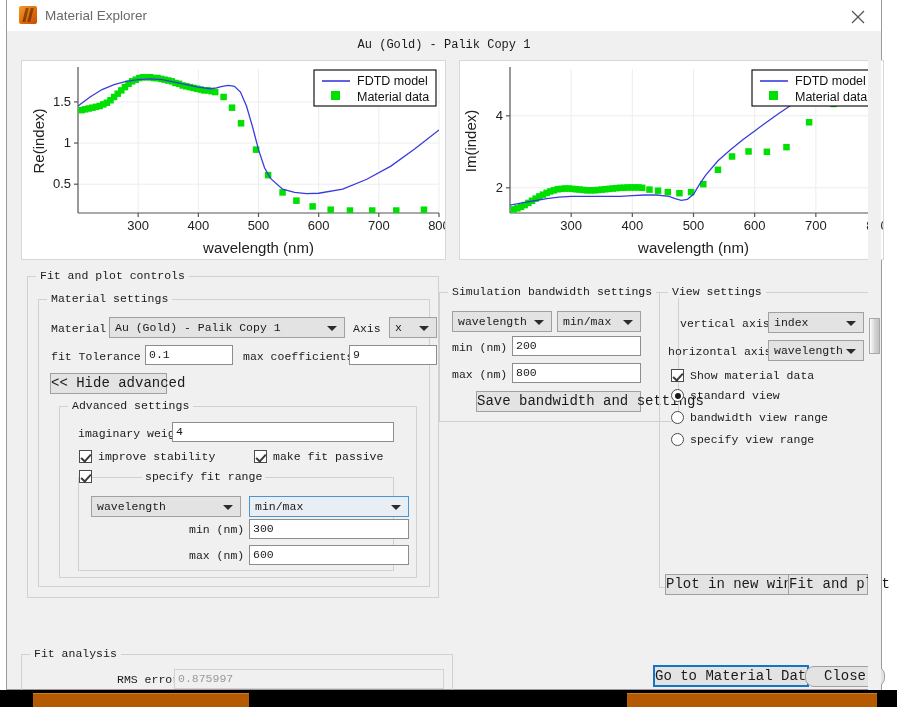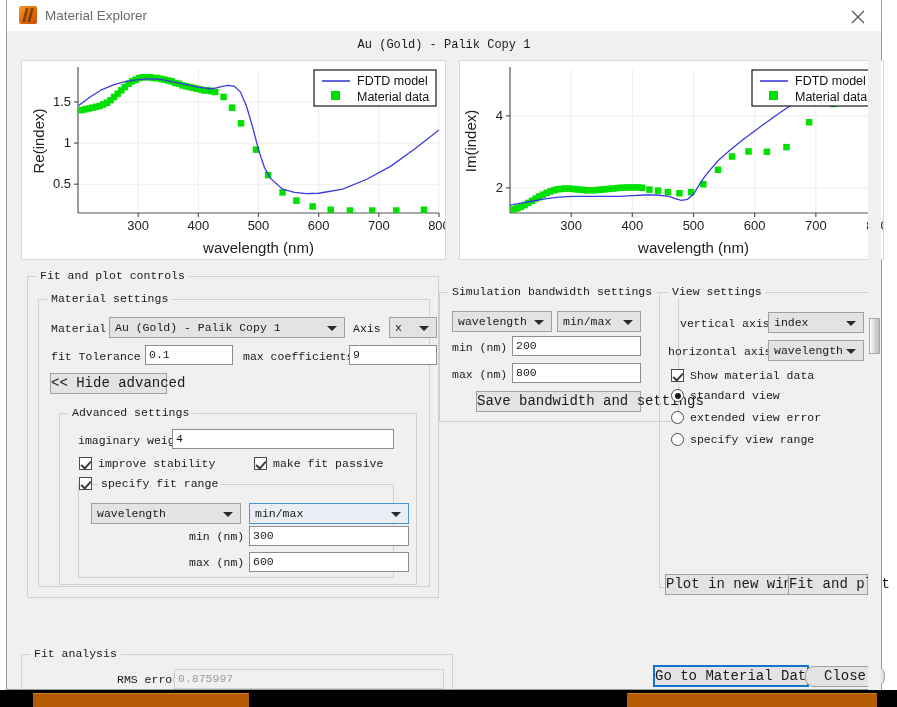--- a/index.html
+++ b/index.html
@@ -505,38 +505,38 @@
         </div>
 
         <span class="lbl" style="left:12px; top:50px;">fit Tolerance</span>
         <div class="textfield" style="left:106px; top:45px; width:88px;">0.1</div>
 
         <span class="lbl" style="left:204px; top:50px;">max coefficients</span>
         <div class="textfield" style="left:310px; top:45px; width:88px;">9</div>
 
         <div class="btn" style="left:11px; top:73px; width:117px;">&lt;&lt; Hide advanced</div>
 
-        <div class="groupbox" style="left:20px; top:113px; width:358px; height:172px;">
+        <div class="groupbox" style="left:20px; top:106px; width:358px; height:172px;">
           <span class="gtitle">Advanced settings</span>
 
           <span class="lbl" style="left:18px; top:20px;">imaginary weight</span>
           <div class="textfield" style="left:112px; top:15px; width:222px;">4</div>
 
           <div class="chk" style="left:19px; top:43px;">
             <span class="box checked"></span>
             <span class="ctext">improve stability</span>
           </div>
           <div class="chk" style="left:194px; top:43px;">
             <span class="box checked"></span>
             <span class="ctext">make fit passive</span>
           </div>
 
           <div class="chk" style="left:19px; top:63px; z-index:3;">
             <span class="box checked"></span>
-            <span class="ctext" style="background:#f0f0f0; padding:0 3px;">specify fit range</span>
+            <span class="ctext" style="background:#f0f0f0; padding:0 3px;margin-left:44px;">specify fit range</span>
           </div>
 
           <div class="groupbox" style="left:18px; top:70px; width:316px; height:94px;">
             <div class="combo" style="left:12px; top:18px; width:150px;">
               <span class="cval">wavelength</span>
               <span class="carrow"></span>
             </div>
             <div class="combo focused" style="left:170px; top:18px; width:160px;">
               <span class="cval">min/max</span>
               <span class="carrow"></span>
@@ -592,21 +592,21 @@
         <span class="box checked"></span>
         <span class="ctext">Show material data</span>
       </div>
 
       <div class="rad" style="left:11px; top:96px;">
         <span class="circ sel"></span>
         <span class="rtext">standard view</span>
       </div>
       <div class="rad" style="left:11px; top:118px;">
         <span class="circ"></span>
-        <span class="rtext">extended view error</span>
+        <span class="rtext">bandwidth view range</span>
       </div>
       <div class="rad" style="left:11px; top:140px;">
         <span class="circ"></span>
         <span class="rtext">specify view range</span>
       </div>
 
       <div class="btn" style="left:5px; top:281px; width:126px;">Plot in new window</div>
       <div class="btn" style="left:128px; top:281px; width:80px;">Fit and plot</div>
     </div>
 

